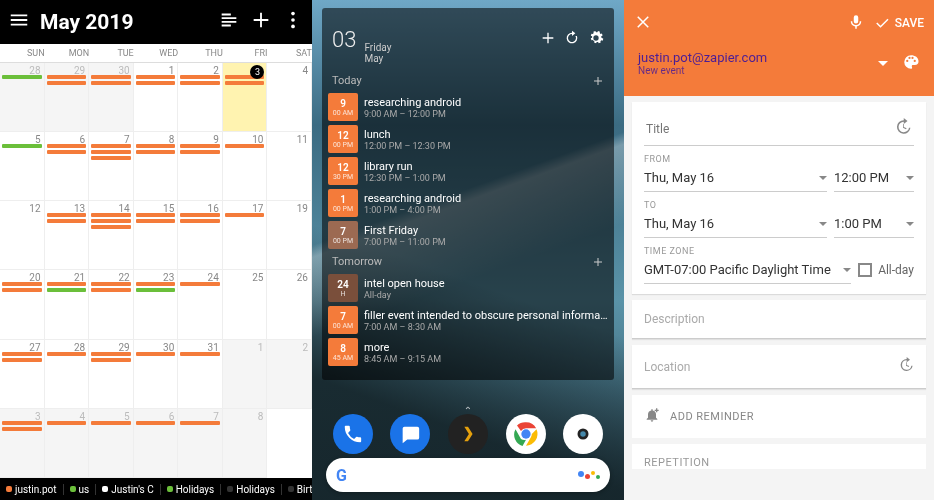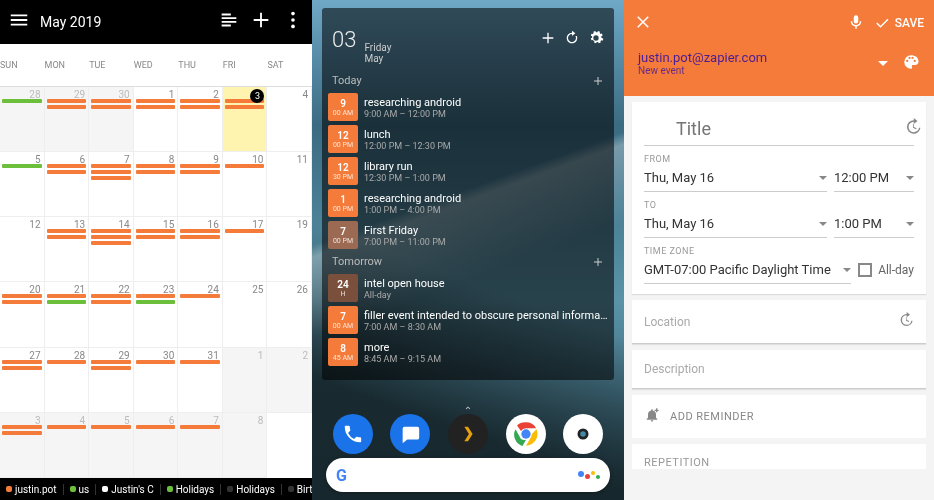--- a/index.html
+++ b/index.html
@@ -2,24 +2,24 @@
 <html><head>
 <meta charset="utf-8">
 <style>
   * { box-sizing: border-box; margin: 0; padding: 0; font-family: Roboto, Arial, sans-serif; }
   body { width: 934px; height: 500px; display: flex; background: #000; overflow: hidden; }
   .panel { height: 500px; position: relative; overflow: hidden; }
 
   
   #pA { width: 312px; background: #fff; display: flex; flex-direction: column; }
   .a-top { background: #000; color: #fff; display: flex; align-items: center; height: 44px; padding: 0 8px; gap: 10px; }
-  .a-top .title { flex: 1; font-size: 14px; font-weight: 400; }
+  .a-top .title { flex: 1; font-size: 21px; font-weight: 700; }
   .a-top svg { width: 22px; height: 22px; fill: #fff; }
   .a-dow { display: grid; grid-template-columns: repeat(7,1fr); font-size: 9px; color: #888; background:#fff; border-bottom:1px solid #ddd; }
-  .a-dow div { text-align: left; padding: 16px 0; }
+  .a-dow div { text-align: right; padding: 4px 0; }
   .a-grid { flex: 1; display: grid; grid-template-columns: repeat(7,1fr); grid-template-rows: repeat(6,1fr); }
   .a-cell { border-right: 1px solid #eee; border-bottom: 1px solid #eee; position: relative; font-size: 10px; color: #888; padding: 2px; }
   .a-cell.other { background: #f5f5f5; color: #bbb; }
   .a-cell .dn { position: absolute; top: 2px; right: 3px; }
   .a-cell.today { background: #fff3b0; }
   .a-cell.today .dn { background:#000; color:#fff; border-radius:50%; width:14px; height:14px; display:flex; align-items:center; justify-content:center; font-size:9px; right:2px; }
   .a-ev { height: 4px; margin-top: 10px; border-radius: 1px; }
   .a-ev + .a-ev { margin-top: 2px; }
   .a-foot { background: #000; color: #fff; display: flex; font-size: 10px; height: 22px; align-items:center; }
   .a-foot div { padding: 0 6px; white-space:nowrap; border-right:1px solid #333; display:flex; align-items:center; gap:3px; }
@@ -57,21 +57,21 @@
   .c-bar .sp { flex:1; }
   .c-bar svg { width:18px; height:18px; fill:#fff; }
   .c-bar .save { display:flex; align-items:center; gap:4px; font-size:12px; font-weight:500; }
   .c-acct { background:#f47b3a; color:#4c1d95; padding:4px 14px 20px; display:flex; align-items:center; }
   .c-acct .info { flex:1; }
   .c-acct .em { font-size:13px; }
   .c-acct .sub { font-size:10px; opacity:.85; }
   .c-acct svg { width:18px; height:18px; fill:#fff; }
   .c-card { background:#fff; margin:6px 8px 0; padding:10px 12px; box-shadow:0 1px 1px rgba(0,0,0,.1); }
   .c-title { display:flex; align-items:center; border-bottom:1px solid #ccc; padding:6px 2px; }
-  .c-title input { border:0; outline:0; font-size:18px; color:#0f172a; flex:1; background:transparent;margin-left:30px; }
+  .c-title input { border:0; outline:0; font-size:12px; color:#0f172a; flex:1; background:transparent; }
   .c-lbl { font-size:9px; color:#999; letter-spacing:.5px; margin-top:8px; }
   .c-row { display:flex; gap:7px; align-items:center; }
   .c-sel { flex:1; border-bottom:1px solid #ccc; padding:6px 0; display:flex; align-items:center; font-size:13px; color:#333; }
   .c-sel.small { flex:0 0 80px; }
   .c-sel .dd { margin-left:auto; border:4px solid transparent; border-top-color:#888; margin-top:4px; }
   .c-chk { display:flex; align-items:center; gap:6px; font-size:12px; color:#666; }
   .c-chk .box { width:14px; height:14px; border:2px solid #888; }
   .c-field { background:#fff; margin:6px 8px 0; padding:12px; display:flex; align-items:center; color:#aaa; border-bottom:1px solid #ccc; box-shadow:0 1px 1px rgba(0,0,0,.08); }
   .c-field svg { width:16px; height:16px; fill:#888; }
   .c-add { background:#fff; margin:6px 8px 0; padding:12px; display:flex; align-items:center; gap:10px; color:#888; font-size:11px; letter-spacing:.5px; }
@@ -541,28 +541,28 @@
           <span class="dd"></span>
         </div>
       <div class="c-chk">
         <span class="box"></span>
         <span>All-day</span>
       </div>
     </div>
   </div>
 
   <div class="c-field">
+    <span style="flex:1">Description</span>
+  </div>
+
+  <div class="c-field">
     <span style="flex:1">Location</span>
     <span><svg viewBox="0 0 24 24">
           <path d="M13 3a9 9 0 1 0 8.9 10H20a7 7 0 1 1-7-8v3l5-4-5-4zM12 8v5l4 2 .8-1.4L13 12V8z"></path>
         </svg></span>
-  </div>
-
-  <div class="c-field">
-    <span style="flex:1">Description</span>
   </div>
 
   <div class="c-add">
     <span><svg viewBox="0 0 24 24" width="16" height="16" fill="#888">
           <path d="M12 22a2 2 0 0 0 2-2h-4a2 2 0 0 0 2 2zm6-6V11a6 6 0 0 0-5-5.9V4a1 1 0 0 0-2 0v1.1A6 6 0 0 0 6 11v5l-2 2v1h16v-1zM18 2h2v2h2v2h-2v2h-2V6h-2V4h2z"></path>
         </svg></span>
     <span>ADD REMINDER</span>
   </div>
 
   <div class="c-add" style="padding-bottom:0;color:#999">

